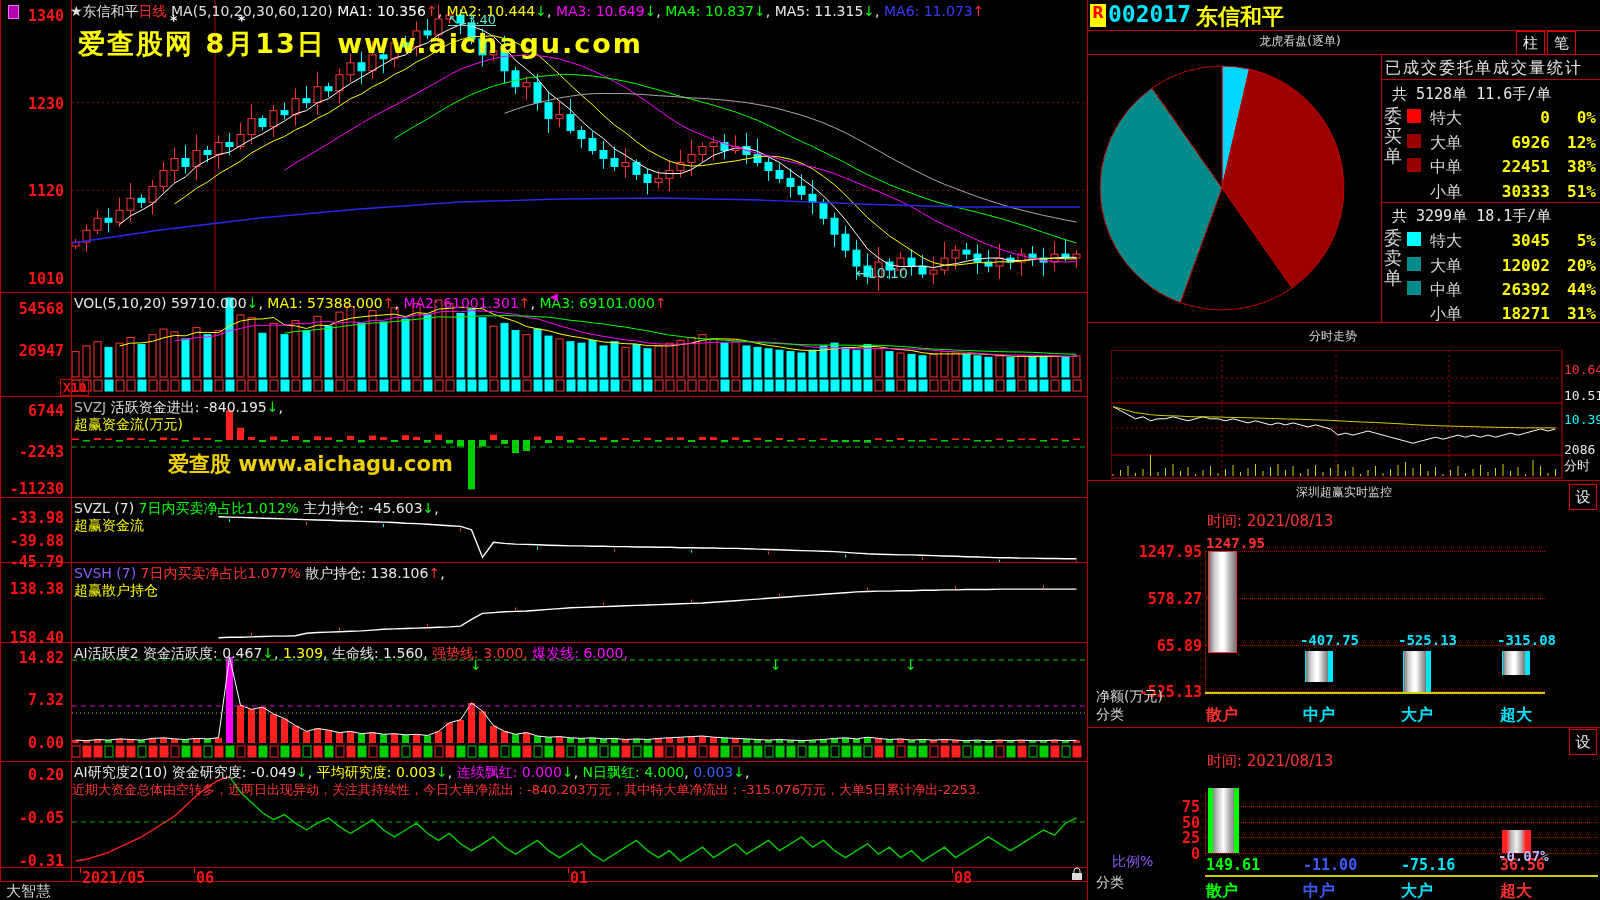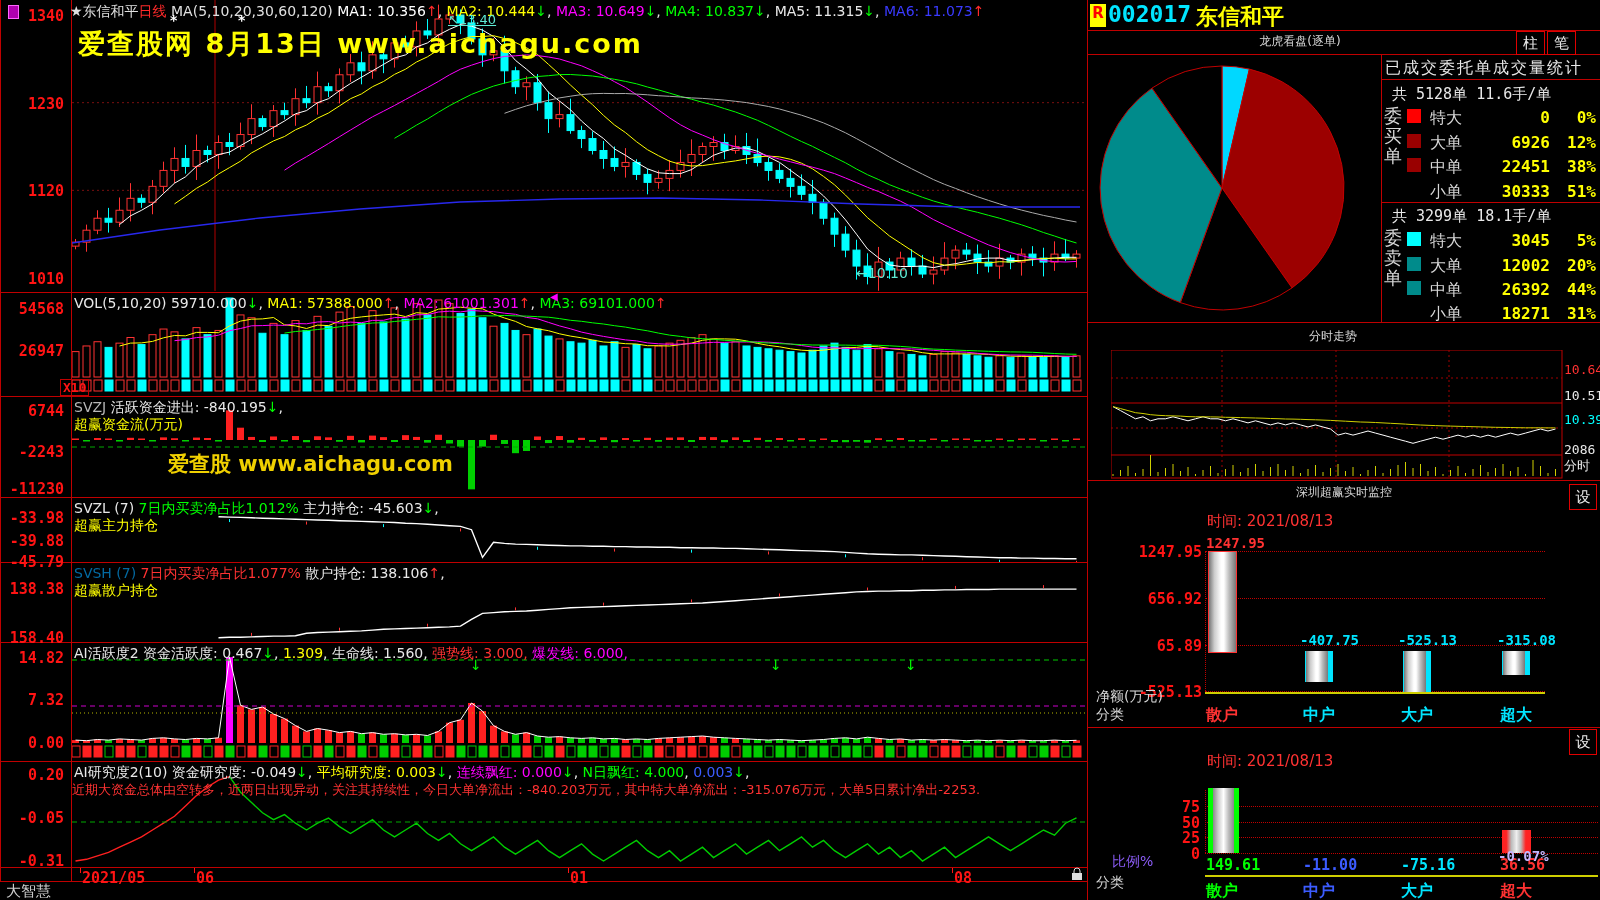--- a/index.html
+++ b/index.html
@@ -509,38 +509,38 @@
       <rect x="1018" y="41.5" width="7" height="1.5" fill="#ff2020"></rect>
       <rect x="1029" y="41.5" width="7" height="1.5" fill="#ff2020"></rect>
       <rect x="1040" y="43" width="7" height="1.5" fill="#00d000"></rect>
       <rect x="1051" y="41.5" width="7" height="1.5" fill="#ff2020"></rect>
       <rect x="1062" y="43" width="7" height="1.5" fill="#00d000"></rect>
       <rect x="1073" y="41.5" width="7" height="1.5" fill="#ff2020"></rect>
       <line x1="72" x2="1086" y1="50" y2="50" stroke="#00aa00" stroke-dasharray="5 4"></line>
     </svg>
 
   <div class="seg-line" style="left:74px;top:500px;"><span style="color: rgb(232, 232, 232);">SVZL (7) </span><span style="color: rgb(0, 255, 0);">7日内买卖净占比1.012%</span><span style="color: rgb(232, 232, 232);"> 主力持仓: -45.603</span><span style="color: rgb(0, 255, 0);">↓</span><span style="color: rgb(232, 232, 232);">,</span></div>
-  <div class="sub" style="left:74px;top:517px;">超赢主力持仓</div>
+  <div class="sub" style="left:74px;top:517px;">超赢资金流</div>
   <svg id="c-svzl" width="1088" height="64" style="left:0;top:498px;">
       <polyline points="218.5,18.7 229.5,19.1 240.5,19.4 251.5,19.8 262.5,20.2 273.5,20.5 284.5,20.9 295.5,21.2 306.5,21.6 317.5,22.0 328.5,22.3 339.5,22.7 350.5,23.0 361.5,23.4 372.5,23.8 383.5,24.1 394.5,24.5 405.5,25.2 416.5,25.6 427.5,26.3 438.5,27.0 449.5,27.7 460.5,28.4 471.5,31.7 482.5,59.4 493.5,44.3 504.5,45.4 515.5,46.1 526.5,46.4 537.5,46.8 548.5,47.2 559.5,47.5 570.5,47.9 581.5,47.9 592.5,48.2 603.5,48.2 614.5,48.6 625.5,48.6 636.5,49.0 647.5,49.0 658.5,49.3 669.5,49.3 680.5,49.7 691.5,49.7 702.5,50.0 713.5,50.0 724.5,50.4 735.5,50.4 746.5,50.8 757.5,51.1 768.5,51.5 779.5,51.8 790.5,52.2 801.5,52.6 812.5,52.9 823.5,53.3 834.5,53.6 845.5,54.4 856.5,55.1 867.5,55.8 878.5,56.2 889.5,56.5 900.5,56.9 911.5,56.9 922.5,57.2 933.5,57.6 944.5,58.0 955.5,58.3 966.5,58.7 977.5,59.0 988.5,59.4 999.5,59.8 1010.5,59.8 1021.5,60.1 1032.5,60.1 1043.5,60.5 1054.5,60.5 1065.5,60.8 1076.5,60.8 " fill="none" stroke="#ffffff" stroke-width="1.4"></polyline>
       <line x1="229.5" x2="229.5" y1="21.07200000000001" y2="24.07200000000001" stroke="#00ffff"></line>
       <line x1="306.5" x2="306.5" y1="23.59200000000002" y2="26.59200000000002" stroke="#ff3232"></line>
       <line x1="383.5" x2="383.5" y1="26.112000000000005" y2="29.112000000000005" stroke="#00ffff"></line>
       <line x1="460.5" x2="460.5" y1="30.432000000000016" y2="33.432000000000016" stroke="#ff3232"></line>
       <line x1="537.5" x2="537.5" y1="48.79200000000002" y2="51.79200000000002" stroke="#00ffff"></line>
       <line x1="614.5" x2="614.5" y1="50.59200000000003" y2="53.59200000000003" stroke="#ff3232"></line>
       <line x1="691.5" x2="691.5" y1="51.67200000000001" y2="54.67200000000001" stroke="#00ffff"></line>
       <line x1="768.5" x2="768.5" y1="53.472000000000016" y2="56.472000000000016" stroke="#ff3232"></line>
       <line x1="845.5" x2="845.5" y1="56.352000000000004" y2="59.352000000000004" stroke="#00ffff"></line>
       <line x1="922.5" x2="922.5" y1="59.23200000000002" y2="62.23200000000002" stroke="#ff3232"></line>
       <line x1="999.5" x2="999.5" y1="61.752" y2="64.75200000000001" stroke="#00ffff"></line>
       <line x1="1076.5" x2="1076.5" y1="62.832000000000015" y2="65.83200000000002" stroke="#ff3232"></line>
     </svg>
 
-  <div class="seg-line" style="left:74px;top:565px;"><span style="color: #0369a1;">SVSH (7) </span><span style="color: rgb(255, 50, 50);">7日内买卖净占比1.077%</span><span style="color: rgb(232, 232, 232);"> 散户持仓: 138.106</span><span style="color: rgb(255, 50, 50);">↑</span><span style="color: rgb(232, 232, 232);">,</span></div>
+  <div class="seg-line" style="left:74px;top:565px;"><span style="color: #8b5cf6;">SVSH (7) </span><span style="color: rgb(255, 50, 50);">7日内买卖净占比1.077%</span><span style="color: rgb(232, 232, 232);"> 散户持仓: 138.106</span><span style="color: rgb(255, 50, 50);">↑</span><span style="color: rgb(232, 232, 232);">,</span></div>
   <div class="sub" style="left:74px;top:582px;">超赢散户持仓</div>
   <svg id="c-svsh" width="1088" height="79" style="left:0;top:563px;">
       <polyline points="218.5,74.7 229.5,74.3 240.5,74.3 251.5,73.9 262.5,73.5 273.5,73.1 284.5,73.1 295.5,72.7 306.5,70.3 317.5,69.5 328.5,69.1 339.5,68.7 350.5,68.3 361.5,67.9 372.5,67.1 383.5,66.3 394.5,65.9 405.5,65.5 416.5,65.1 427.5,64.7 438.5,64.3 449.5,63.9 460.5,63.1 471.5,56.4 482.5,50.4 493.5,49.6 504.5,48.8 515.5,48.4 526.5,48.0 537.5,47.2 548.5,46.4 559.5,45.6 570.5,44.8 581.5,44.4 592.5,44.0 603.5,43.6 614.5,43.2 625.5,42.8 636.5,42.4 647.5,42.0 658.5,41.6 669.5,41.2 680.5,40.8 691.5,40.4 702.5,40.0 713.5,39.2 724.5,38.5 735.5,37.7 746.5,36.9 757.5,36.1 768.5,35.3 779.5,34.5 790.5,33.7 801.5,32.9 812.5,32.1 823.5,31.3 834.5,30.5 845.5,29.7 856.5,28.9 867.5,28.5 878.5,28.1 889.5,28.1 900.5,27.7 911.5,27.7 922.5,27.3 933.5,27.3 944.5,26.9 955.5,26.9 966.5,26.5 977.5,26.5 988.5,26.5 999.5,26.1 1010.5,26.1 1021.5,26.1 1032.5,26.1 1043.5,26.1 1054.5,26.1 1065.5,26.1 1076.5,26.1 " fill="none" stroke="#ffffff" stroke-width="1.4"></polyline>
       <line x1="251.5" x2="251.5" y1="69.87440000000001" y2="72.87440000000001" stroke="#ff3232"></line>
       <line x1="339.5" x2="339.5" y1="64.70039999999996" y2="67.70039999999996" stroke="#ff3232"></line>
       <line x1="427.5" x2="427.5" y1="60.720399999999955" y2="63.720399999999955" stroke="#ff3232"></line>
       <line x1="515.5" x2="515.5" y1="44.402399999999986" y2="47.402399999999986" stroke="#ff3232"></line>
       <line x1="603.5" x2="603.5" y1="39.62640000000003" y2="42.62640000000003" stroke="#ff3232"></line>
       <line x1="691.5" x2="691.5" y1="36.44239999999998" y2="39.44239999999998" stroke="#ff3232"></line>
       <line x1="779.5" x2="779.5" y1="30.47239999999998" y2="33.47239999999998" stroke="#ff3232"></line>
@@ -948,21 +948,21 @@
     <div style="position: absolute; left: 1564px; top: 388px; color: rgb(232, 232, 232); font: 13px &quot;DejaVu Sans Mono&quot;, &quot;DejaVu Sans&quot;, monospace; white-space: nowrap; z-index: 5;">10.51</div>
     <div style="position: absolute; left: 1564px; top: 412px; color: rgb(0, 255, 255); font: 13px &quot;DejaVu Sans Mono&quot;, &quot;DejaVu Sans&quot;, monospace; white-space: nowrap; z-index: 5;">10.39</div>
     <div style="position: absolute; left: 1564px; top: 442px; color: rgb(232, 232, 232); font: 13px &quot;DejaVu Sans Mono&quot;, &quot;DejaVu Sans&quot;, monospace; white-space: nowrap; z-index: 5;">2086</div>
     <div style="position: absolute; left: 1564px; top: 457px; color: rgb(232, 232, 232); font: 13px &quot;DejaVu Sans Mono&quot;, &quot;DejaVu Sans&quot;, monospace; white-space: nowrap; z-index: 5;">分时</div>
     <div style="position: absolute; left: 1205px; top: 551px; width: 340px; height: 0px; z-index: 4; border-top: 1px dotted rgb(192, 0, 0);"></div>
     <div style="position: absolute; left: 1205px; top: 598px; width: 340px; height: 0px; z-index: 4; border-top: 1px dotted rgb(192, 0, 0);"></div>
     <div style="position: absolute; left: 1205px; top: 645px; width: 340px; height: 0px; z-index: 4; border-top: 1px dotted rgb(192, 0, 0);"></div>
     <div style="position: absolute; left: 1205px; top: 691px; width: 340px; height: 0px; z-index: 4; border-top: 1px dotted rgb(192, 0, 0);"></div>
     <div style="position: absolute; left: 1205px; top: 551px; width: 0px; height: 140px; z-index: 4; border-left: 1px dotted rgb(192, 0, 0);"></div>
     <div style="position: absolute; left: 1128px; top: 543px; color: rgb(255, 20, 20); font: bold 15px &quot;DejaVu Sans Mono&quot;, &quot;DejaVu Sans&quot;, monospace; width: 74px; text-align: right; white-space: nowrap; z-index: 5;">1247.95</div>
-    <div style="position: absolute; left: 1128px; top: 590px; color: rgb(255, 20, 20); font: bold 15px &quot;DejaVu Sans Mono&quot;, &quot;DejaVu Sans&quot;, monospace; width: 74px; text-align: right; white-space: nowrap; z-index: 5;">656.92</div>
+    <div style="position: absolute; left: 1128px; top: 590px; color: rgb(255, 20, 20); font: bold 15px &quot;DejaVu Sans Mono&quot;, &quot;DejaVu Sans&quot;, monospace; width: 74px; text-align: right; white-space: nowrap; z-index: 5;">578.27</div>
     <div style="position: absolute; left: 1128px; top: 637px; color: rgb(255, 20, 20); font: bold 15px &quot;DejaVu Sans Mono&quot;, &quot;DejaVu Sans&quot;, monospace; width: 74px; text-align: right; white-space: nowrap; z-index: 5;">65.89</div>
     <div style="position: absolute; left: 1128px; top: 683px; color: rgb(255, 20, 20); font: bold 15px &quot;DejaVu Sans Mono&quot;, &quot;DejaVu Sans&quot;, monospace; width: 74px; text-align: right; white-space: nowrap; z-index: 5;">-525.13</div>
     <div style="position: absolute; left: 1208px; top: 550.788px; width: 27px; height: 100.212px; z-index: 4; background: linear-gradient(90deg, rgb(119, 119, 119) 0px, rgb(204, 204, 204) 20%, rgb(255, 255, 255) 45%, rgb(255, 255, 255) 55%, rgb(187, 187, 187) 75%, rgb(119, 119, 119) 100%); border: 1px solid rgb(255, 50, 50);"></div>
     <div style="position: absolute; left: 1206px; top: 534.788px; color: rgb(255, 50, 50); font: bold 14px &quot;DejaVu Sans Mono&quot;, &quot;DejaVu Sans&quot;, monospace; white-space: nowrap; z-index: 5;">1247.95</div>
     <div style="position: absolute; left: 1206px; top: 705px; color: rgb(255, 50, 50); font: bold 16px &quot;DejaVu Sans Mono&quot;, &quot;DejaVu Sans&quot;, monospace; white-space: nowrap; z-index: 5;">散户</div>
     <div style="position: absolute; left: 1305px; top: 651px; width: 22px; height: 31.4161px; z-index: 4; background: linear-gradient(90deg, rgb(119, 119, 119) 0px, rgb(204, 204, 204) 20%, rgb(255, 255, 255) 45%, rgb(255, 255, 255) 55%, rgb(187, 187, 187) 75%, rgb(119, 119, 119) 100%); border-left: 1px solid rgb(0, 229, 255); border-right: 5px solid rgb(0, 229, 255);"></div>
     <div style="position: absolute; left: 1300px; top: 632px; color: rgb(0, 229, 255); font: bold 14px &quot;DejaVu Sans Mono&quot;, &quot;DejaVu Sans&quot;, monospace; white-space: nowrap; z-index: 5;">-407.75</div>
     <div style="position: absolute; left: 1303px; top: 705px; color: rgb(0, 229, 255); font: bold 16px &quot;DejaVu Sans Mono&quot;, &quot;DejaVu Sans&quot;, monospace; white-space: nowrap; z-index: 5;">中户</div>
     <div style="position: absolute; left: 1403px; top: 651px; width: 22px; height: 40.7478px; z-index: 4; background: linear-gradient(90deg, rgb(119, 119, 119) 0px, rgb(204, 204, 204) 20%, rgb(255, 255, 255) 45%, rgb(255, 255, 255) 55%, rgb(187, 187, 187) 75%, rgb(119, 119, 119) 100%); border-left: 1px solid rgb(0, 229, 255); border-right: 5px solid rgb(0, 229, 255);"></div>
     <div style="position: absolute; left: 1398px; top: 632px; color: rgb(0, 229, 255); font: bold 14px &quot;DejaVu Sans Mono&quot;, &quot;DejaVu Sans&quot;, monospace; white-space: nowrap; z-index: 5;">-525.13</div>

